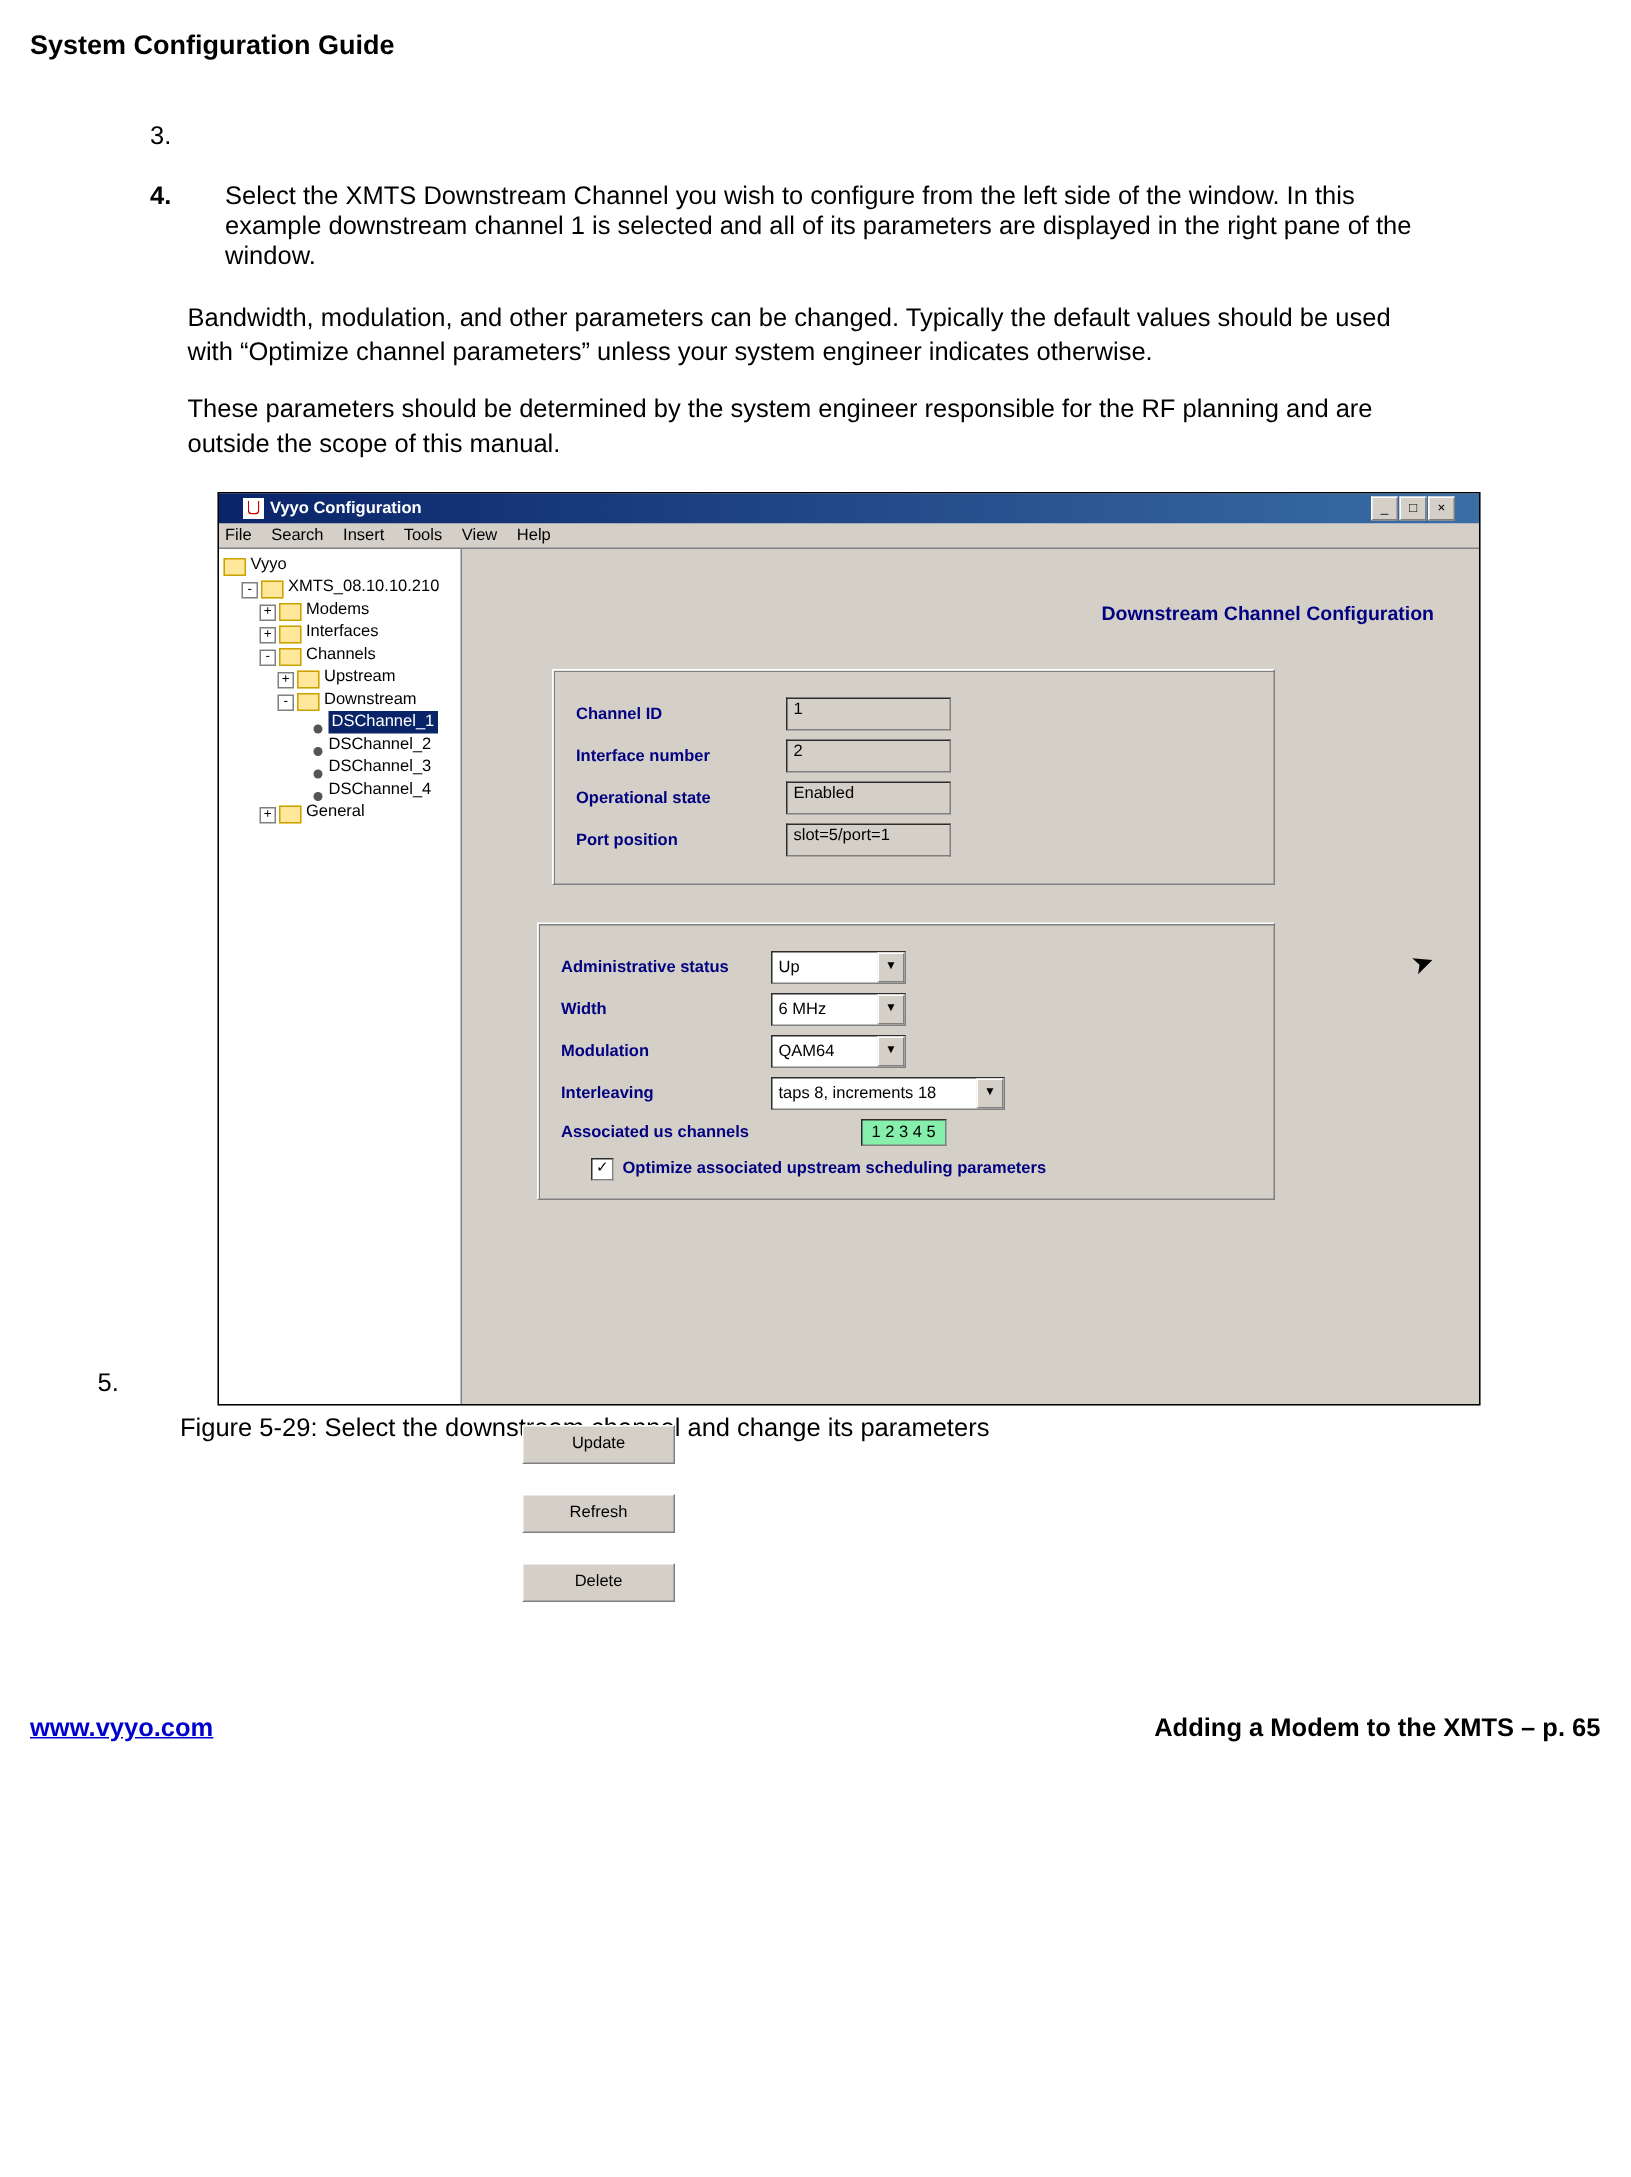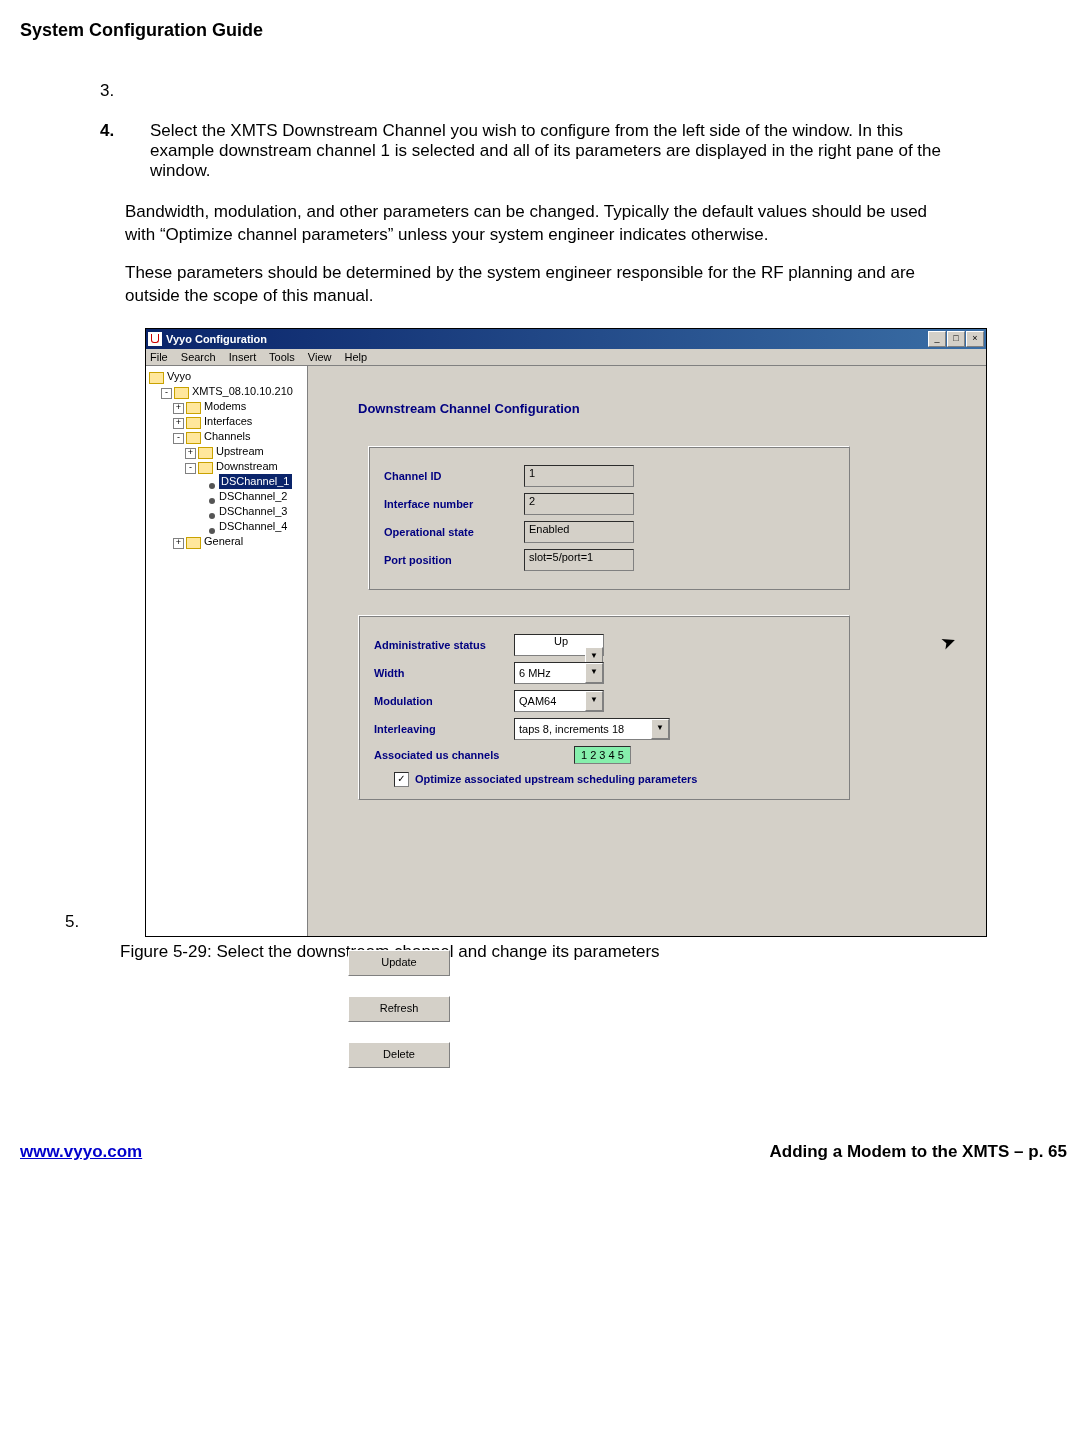--- a/index.html
+++ b/index.html
@@ -58,21 +58,21 @@
     background: #d4d0c8;
     font-family: Tahoma, Arial, sans-serif;
     font-size: 11px;
   }
   .titlebar {
     background: linear-gradient(to right, #0a246a, #3a6ea5);
     color: #fff;
     display: flex;
     align-items: center;
     height: 20px;
-    padding: 0 2px;
+    padding: 0 16px;
   }
   .titlebar .java-icon {
     width: 14px;
     height: 14px;
     background: #fff;
     position: relative;
     margin-right: 4px;
   }
   .titlebar .java-icon:before {
     content: "";
@@ -167,20 +167,21 @@
   .main-pane {
     flex: 1;
     padding: 20px 30px;
     position: relative;
   }
   .pane-title {
     color: #000080;
     font-weight: bold;
     font-size: 13px;
     margin: 15px 0 30px 20px;
+    text-align: right;
   }
   .form-group {
     border: 1px solid #808080;
     border-top-color: #fff;
     border-left-color: #fff;
     box-shadow: inset 1px 1px 0 #808080;
     padding: 12px 15px;
     margin-bottom: 25px;
     width: 450px;
   }
@@ -210,21 +211,21 @@
   .combo {
     height: 20px;
     background: #fff;
     border: 1px inset #808080;
     display: flex;
     align-items: center;
     padding: 0 0 0 4px;
     font-size: 11px;
     color: #000;
   }
-  .combo.sz1 { width: 84px; flex-direction: column; }
+  .combo.sz1 { width: 84px; }
   .combo.sz2 { width: 84px; }
   .combo.sz3 { width: 84px; }
   .combo.sz4 { width: 150px; }
   .combo-arrow {
     margin-left: auto;
     width: 16px;
     height: 18px;
     background: #d4d0c8;
     border: 1px solid #808080;
     border-top-color: #fff;

